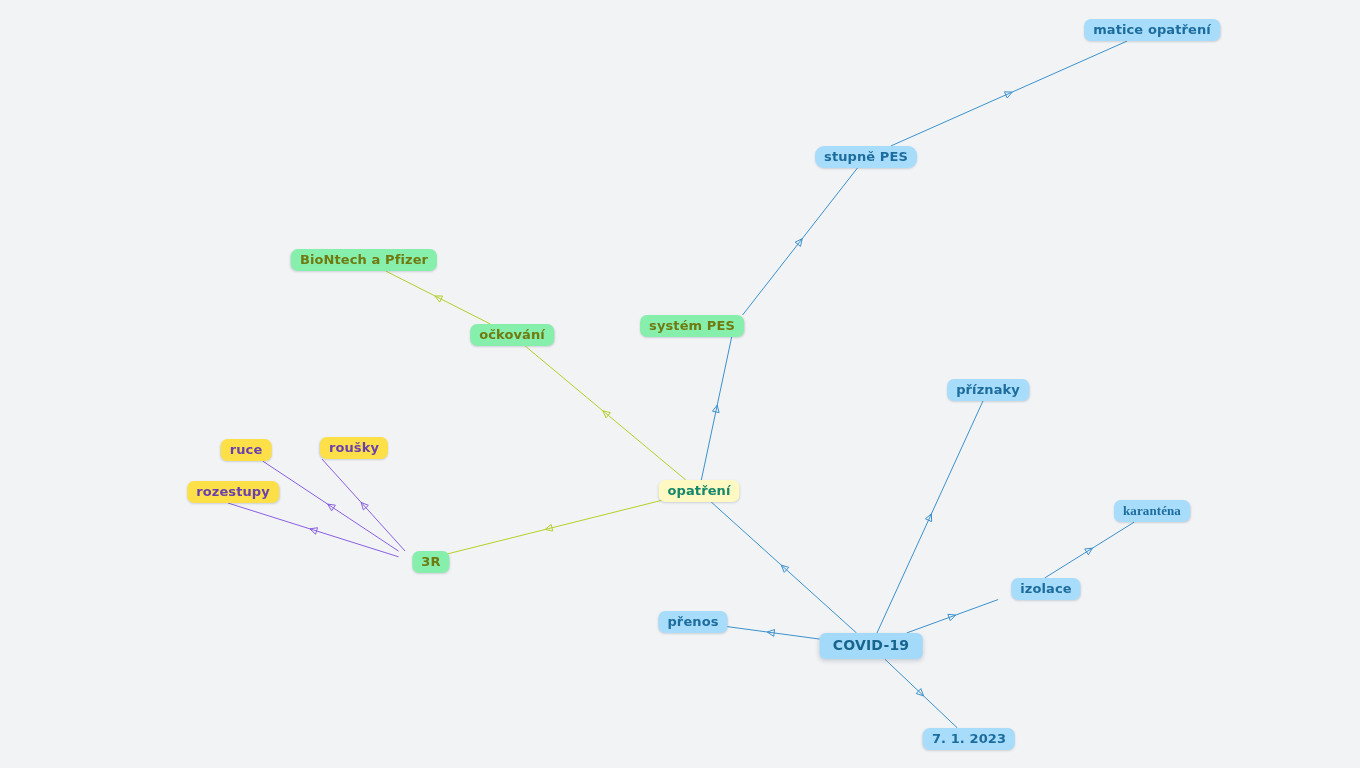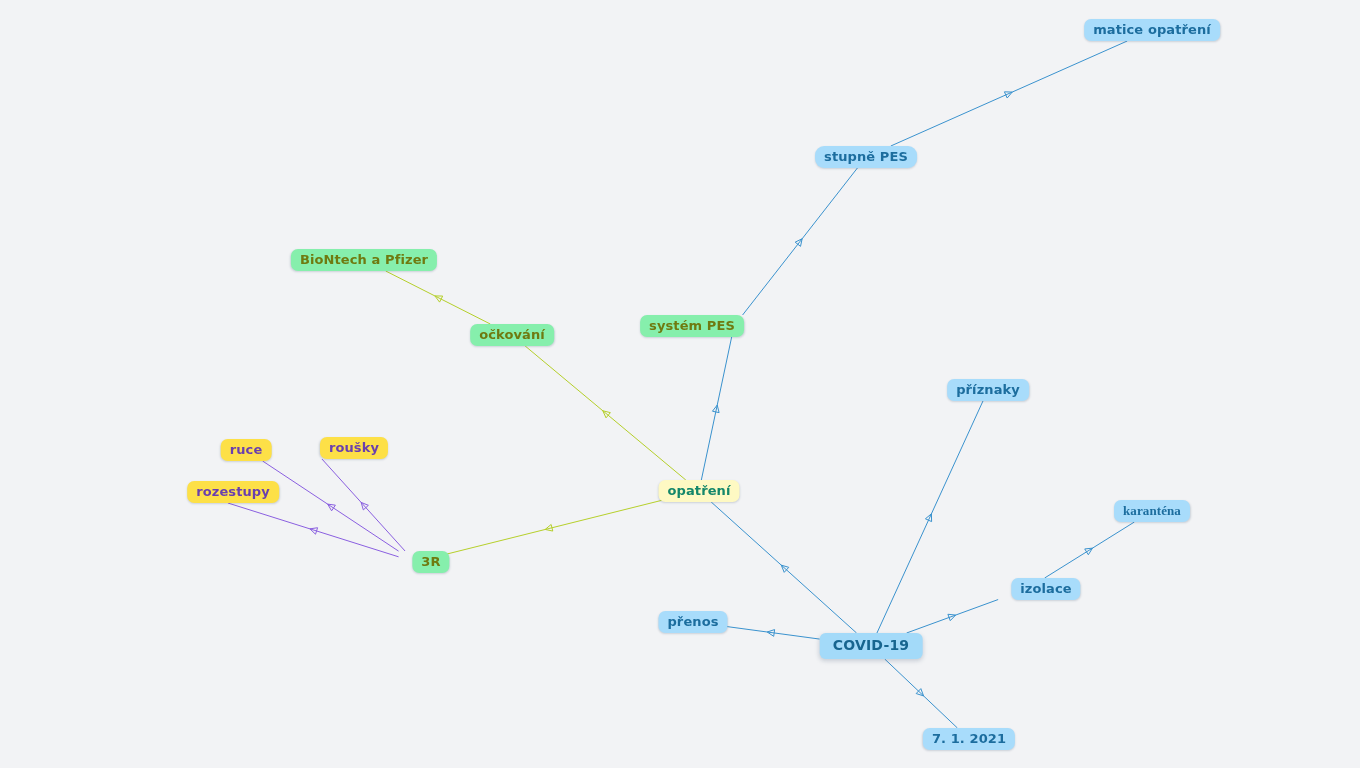--- a/index.html
+++ b/index.html
@@ -90,21 +90,21 @@
       <line x1="398.5703125" y1="551.1116863905326" x2="262.5982142857143" y2="461" stroke="#8a5fe0" stroke-width="1"></line>
       <path d="M327.6667865155671,504.12236739493204 L335.37997390475755,505.15519860051876 L331.6235066355367,510.82343939068227 Z" fill="none" stroke="#8a5fe0" stroke-width="1" stroke-linejoin="round"></path>
       <line x1="398.5703125" y1="556.8194679054054" x2="227.8857142857143" y2="503" stroke="#8a5fe0" stroke-width="1"></line>
       <path d="M309.8900198863269,528.8572134776706 L317.58845536084715,527.7196321642483 L315.54355843792774,534.2048766912213 Z" fill="none" stroke="#8a5fe0" stroke-width="1" stroke-linejoin="round"></path>
     </svg>
 <div class="node n-blue-root root" style="left: 871px; top: 646px;">COVID-19</div>
     <div class="node n-blue" style="left: 693px; top: 622px;">přenos</div>
     <div class="node n-blue" style="left: 988px; top: 390px; text-align: right;">příznaky</div>
     <div class="node n-blue" style="left: 1046px; top: 589px;">izolace</div>
     <div class="node n-blue" style="left: 1152px; top: 511px; font-family: Liberation Serif, serif;">karanténa</div>
-    <div class="node n-blue" style="left: 969px; top: 739px;">7. 1. 2021</div>
+    <div class="node n-blue" style="left: 969px; top: 739px;">7. 1. 2023</div>
     <div class="node n-green" style="left: 699px; top: 491px;">opatření</div>
     <div class="node n-lime" style="left: 692px; top: 326px;">systém PES</div>
     <div class="node n-blue" style="left: 866px; top: 157px; border-radius: 9px;">stupně PES</div>
     <div class="node n-blue" style="left: 1152px; top: 30px;">matice opatření</div>
     <div class="node n-lime" style="left: 512px; top: 335px;">očkování</div>
     <div class="node n-lime" style="left: 364px; top: 260px;">BioNtech a Pfizer</div>
     <div class="node n-lime" style="left: 431px; top: 562px;">3R</div>
     <div class="node n-purple" style="left: 312px; top: 448px; margin-left: 42px;">roušky</div>
     <div class="node n-purple" style="left: 246px; top: 450px;">ruce</div>
     <div class="node n-purple" style="left: 193px; top: 492px; margin-left: 40px;">rozestupy</div>

